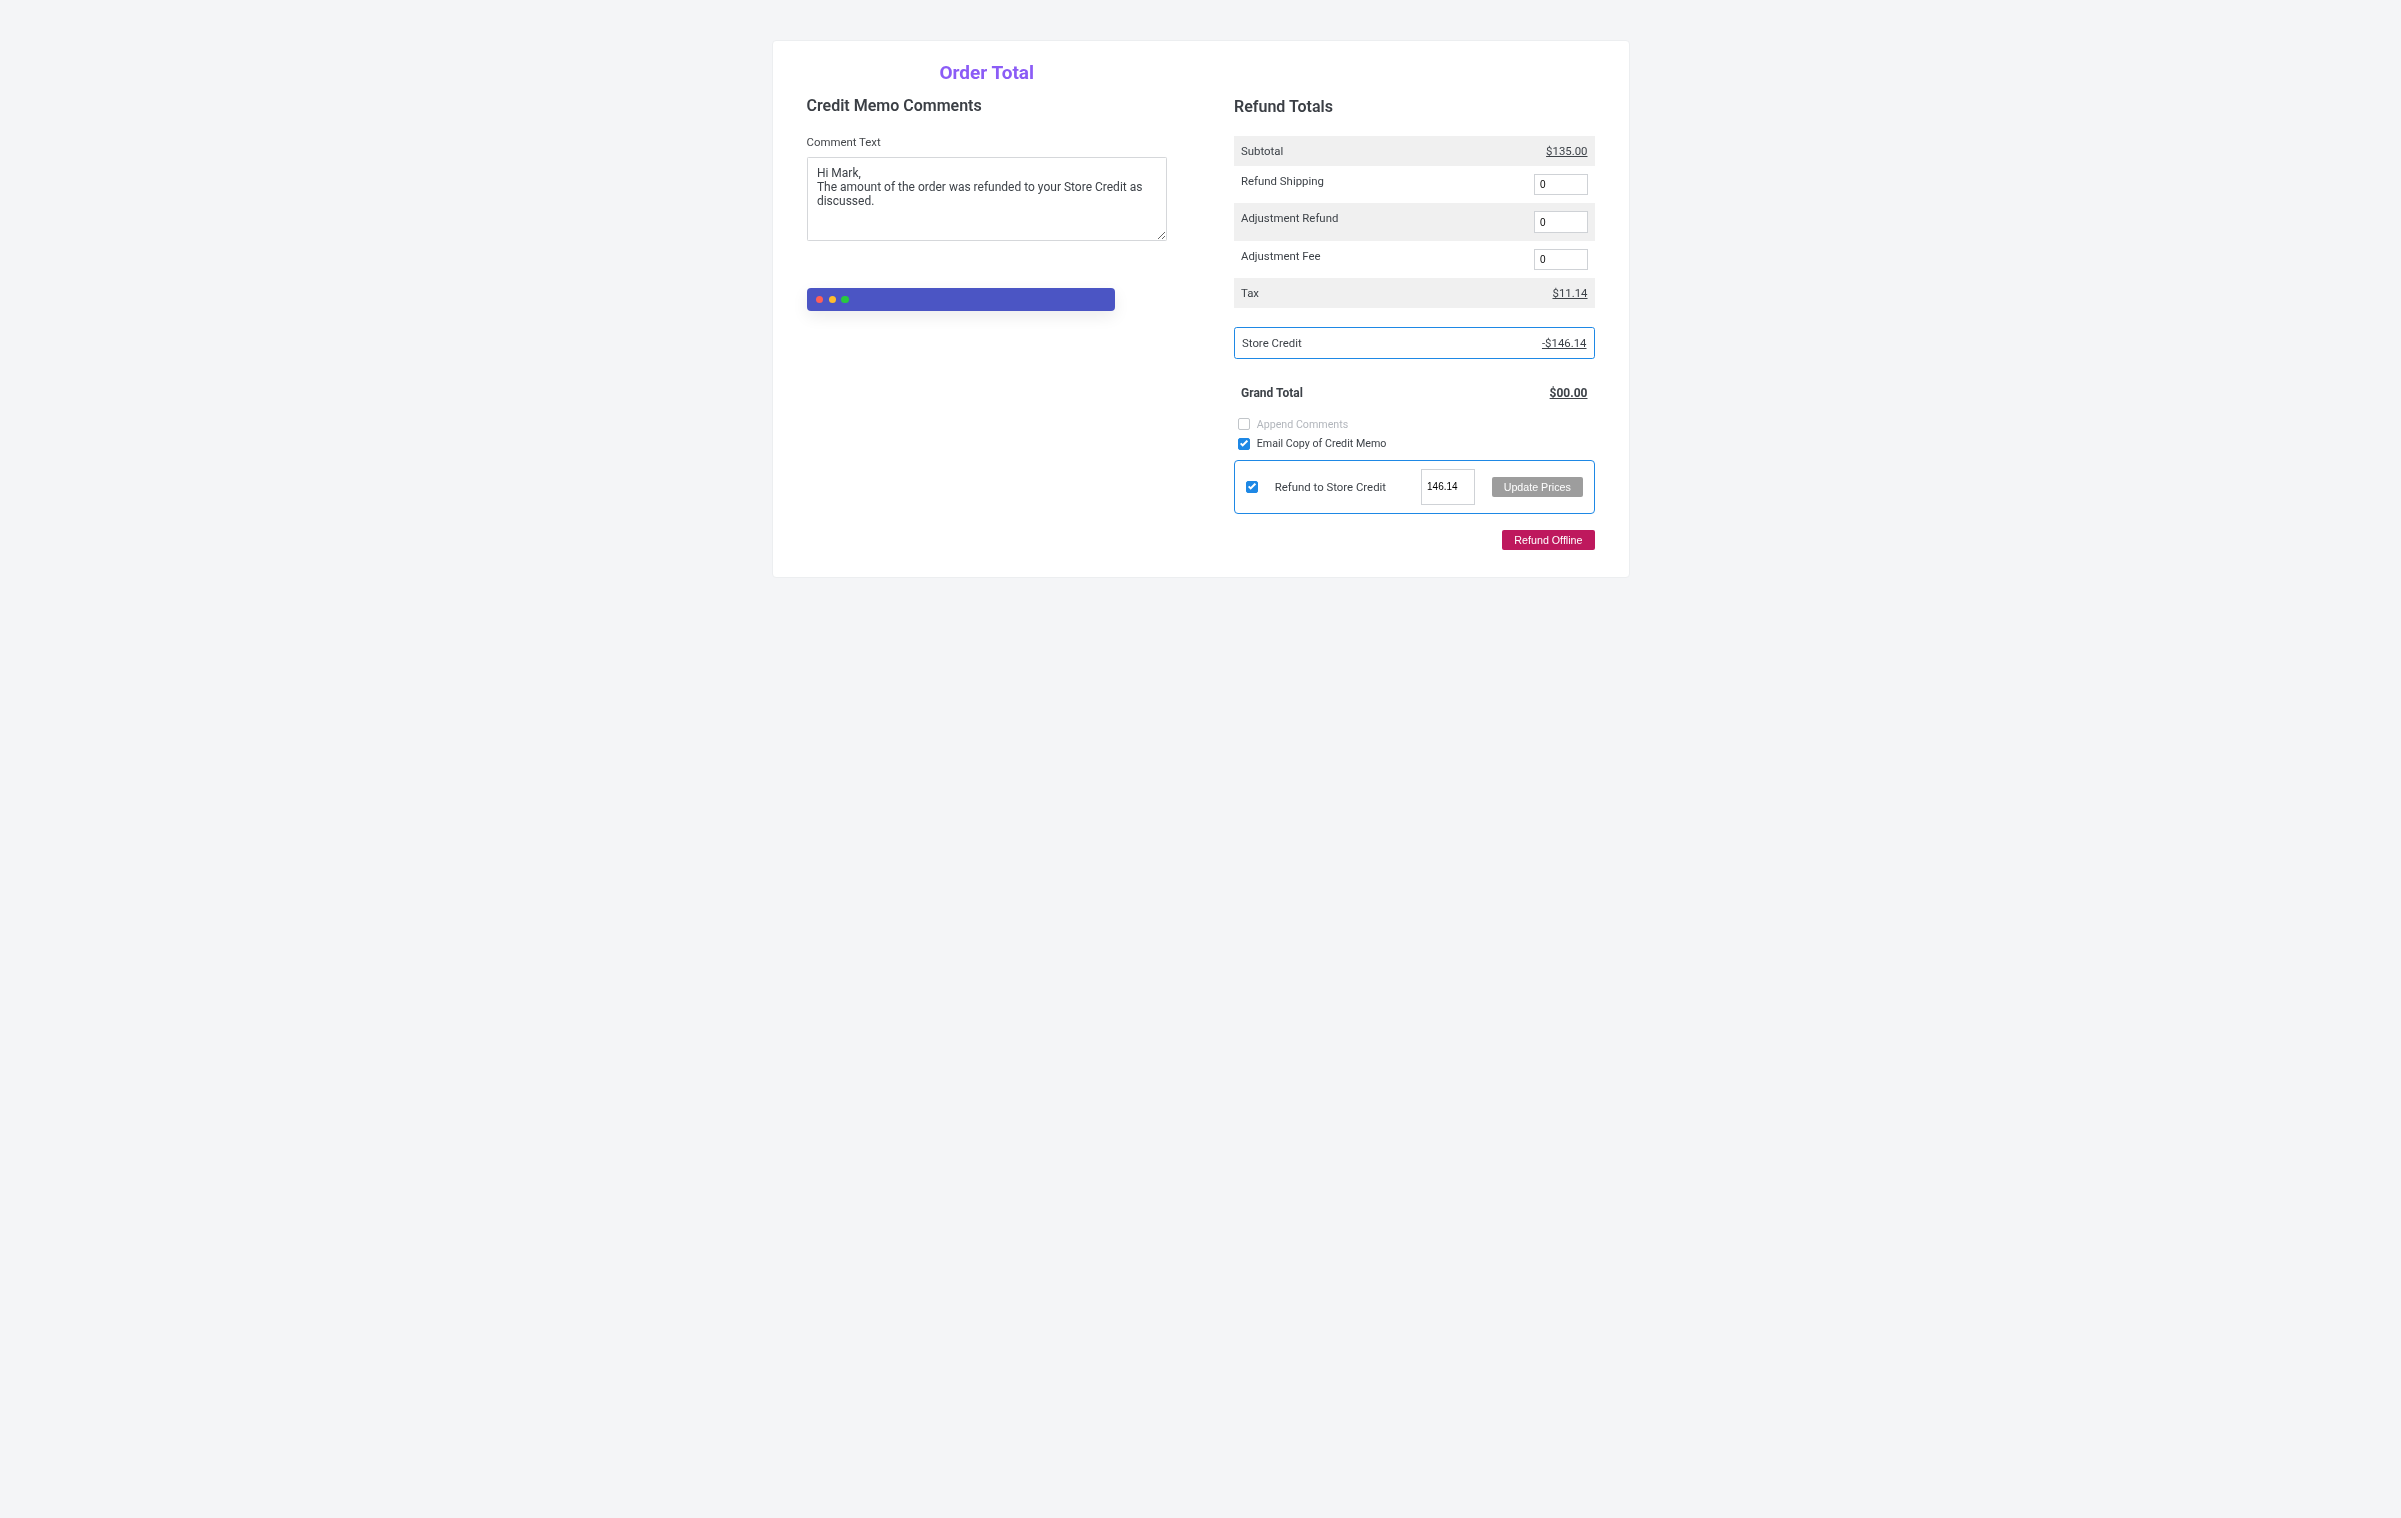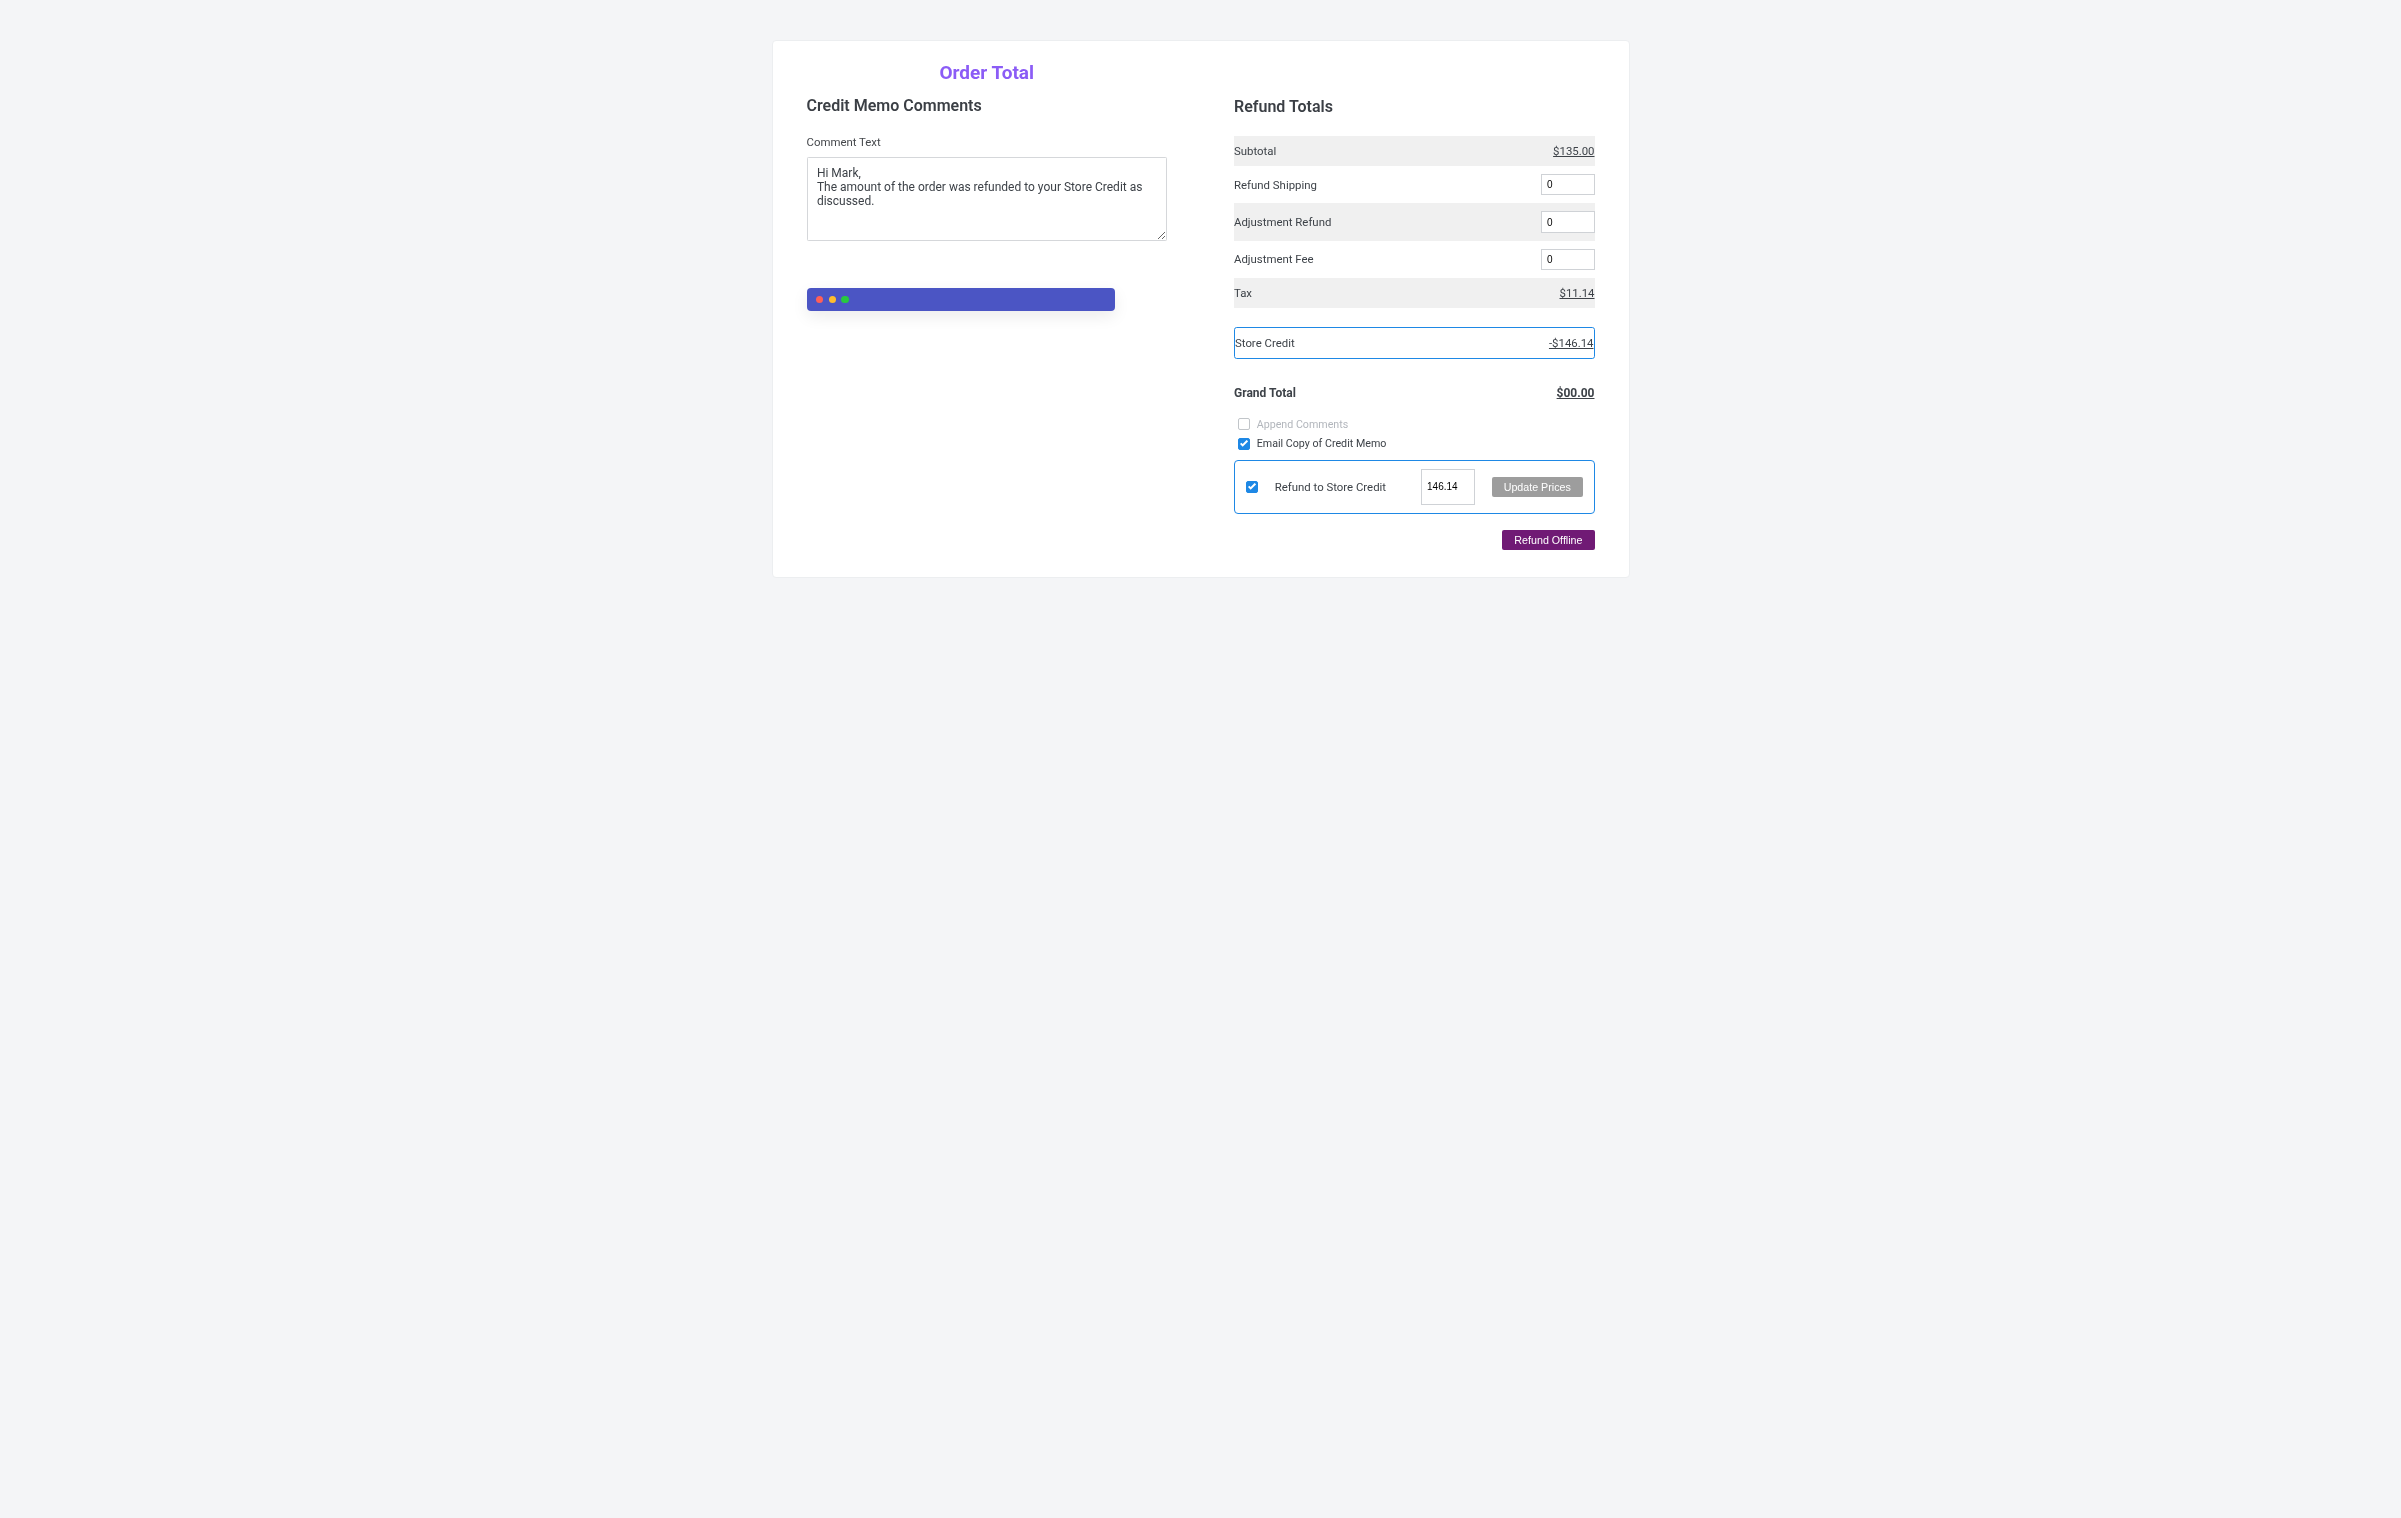--- a/index.html
+++ b/index.html
@@ -107,23 +107,23 @@
     justify-content: center;
     cursor: pointer;
   }
   .select-btn svg { width: 6.7px; height: 4px; fill: #696c70; }
 
   
   .col-right .section-title { margin-top: 36px; }
   .totals-table { width: 100%; }
   .row {
     display: flex;
-    align-items: center;
+    align-items: flex-start;
     justify-content: space-between;
-    padding: 8px 0;
+    padding: 8px 7px;
     font-size: 11.4px;
     color: #3d4248;
   }
   .row.shade { background: #f0f0f0; }
   .row .label { }
   .row .value { font-variant-numeric: tabular-nums; text-decoration: underline; }
   .row input.num {
     width: 54px;
     height: 21.4px;
     border: 0.7px solid #cfd2d6;
@@ -180,21 +180,21 @@
   }
   .btn {
     border: none;
     padding: 4px 12px;
     font-size: 10.7px;
     border-radius: 2px;
     cursor: pointer;
     color: #fff;
   }
   .btn-grey { background: #9d9d9d; }
-  .btn-orange { background: #701a75; }
+  .btn-orange { background: #be185d; }
   .btn-row { display: flex; justify-content: flex-end; margin-top: 16px; }
 </style>
 </head>
 <body>
 
 <div class="card">
   <div class="col-left">
     <h1 class="page-title">Order Total</h1>
     <h2 class="section-title">Credit Memo Comments</h2>
     <label class="field-label">Comment Text</label>

